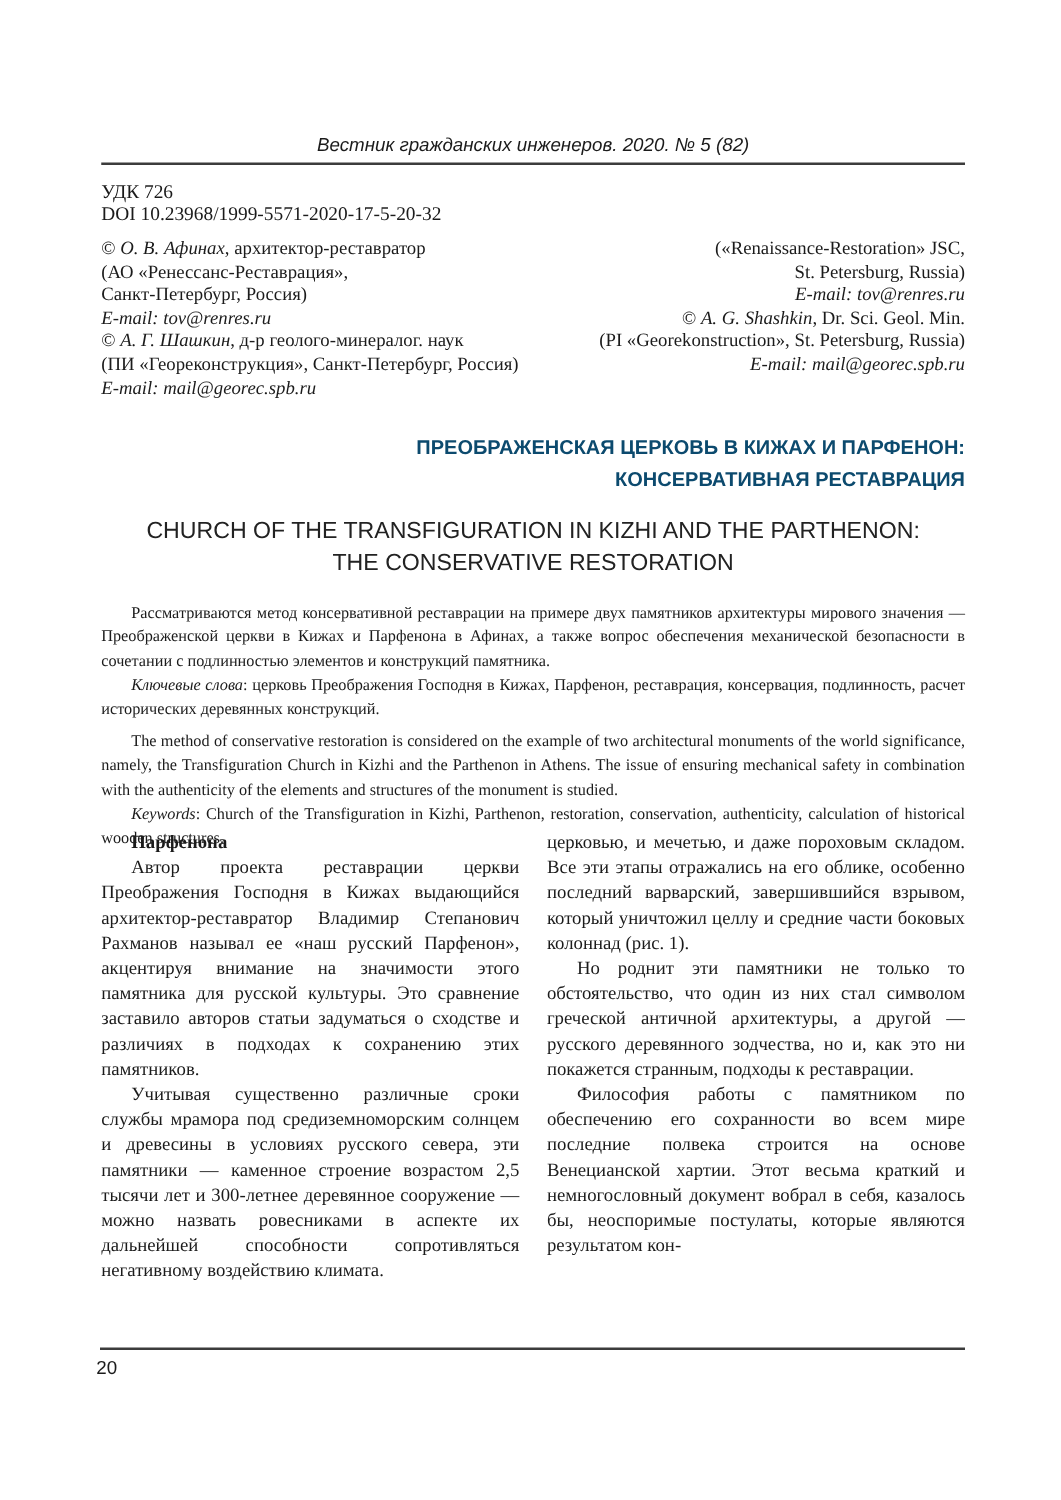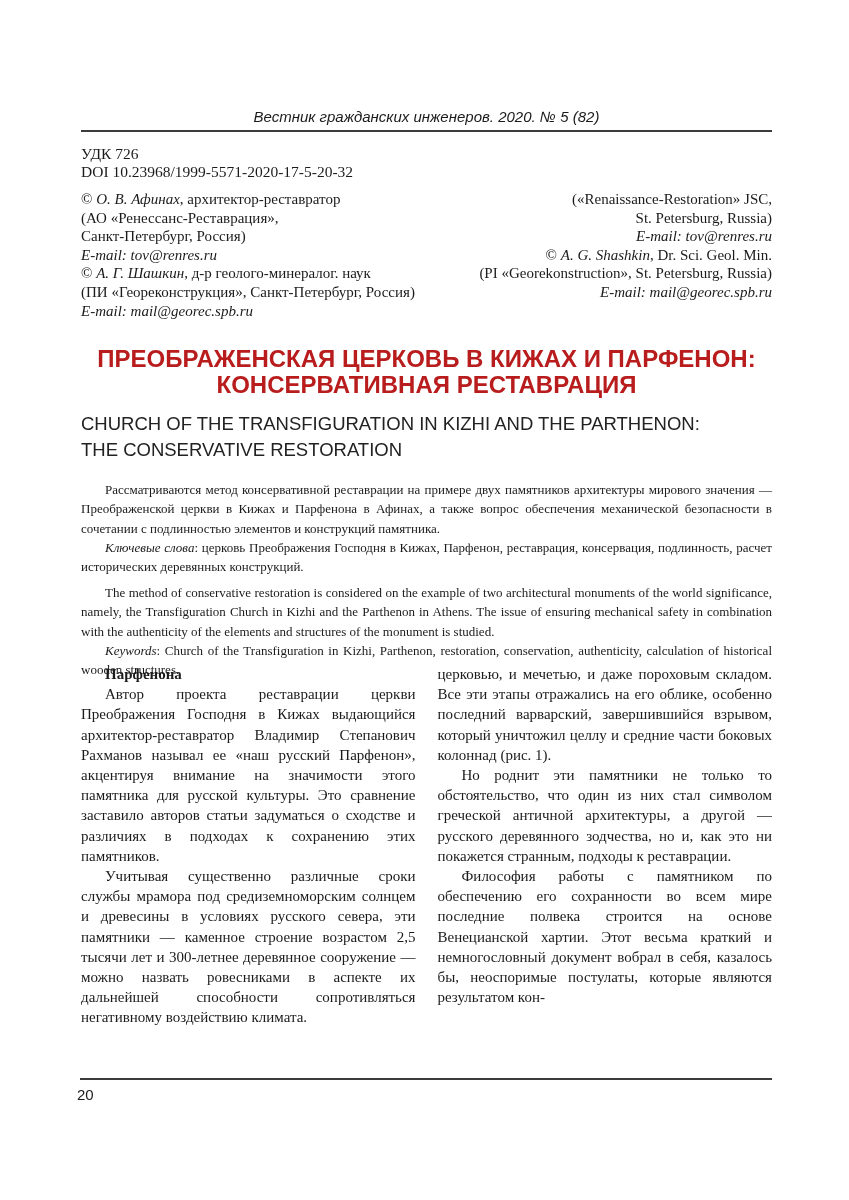--- a/index.html
+++ b/index.html
@@ -28,27 +28,27 @@
     margin-top: 13px; font-size: 15.5px; line-height: 18px; flex-direction: column;
   }
   .authors-row {
     display: flex; justify-content: space-between;
     margin-top: 9px; font-size: 15px; line-height: 18.6px;
   }
   .authors-en { text-align: right; }
   .a-line i { font-style: italic; }
   .email { font-style: italic; }
   .title-ru {
-    margin: 26px 0 0; text-align: center;
+    margin: 26px 0 0; text-align: right;
     font-family: "Liberation Sans", sans-serif;
-    font-weight: 700; font-size: 24px; line-height: 26px;
-    color: #b91c1c;
+    font-weight: 700; font-size: 16px; line-height: 26px;
+    color: #0c4a6e;
   }
   .title-en {
-    margin: 13px 0 0; 
+    margin: 13px 0 0; text-align: center;
     font-family: "Liberation Sans", sans-serif;
     font-weight: 400; font-size: 18.5px; line-height: 26px;
     color: #222222;
   }
   .tline { display: block; white-space: nowrap; }
   .abstract {
     margin-top: 17px;
     font-size: 13px; line-height: 19.2px;
     text-align: justify;
   }

